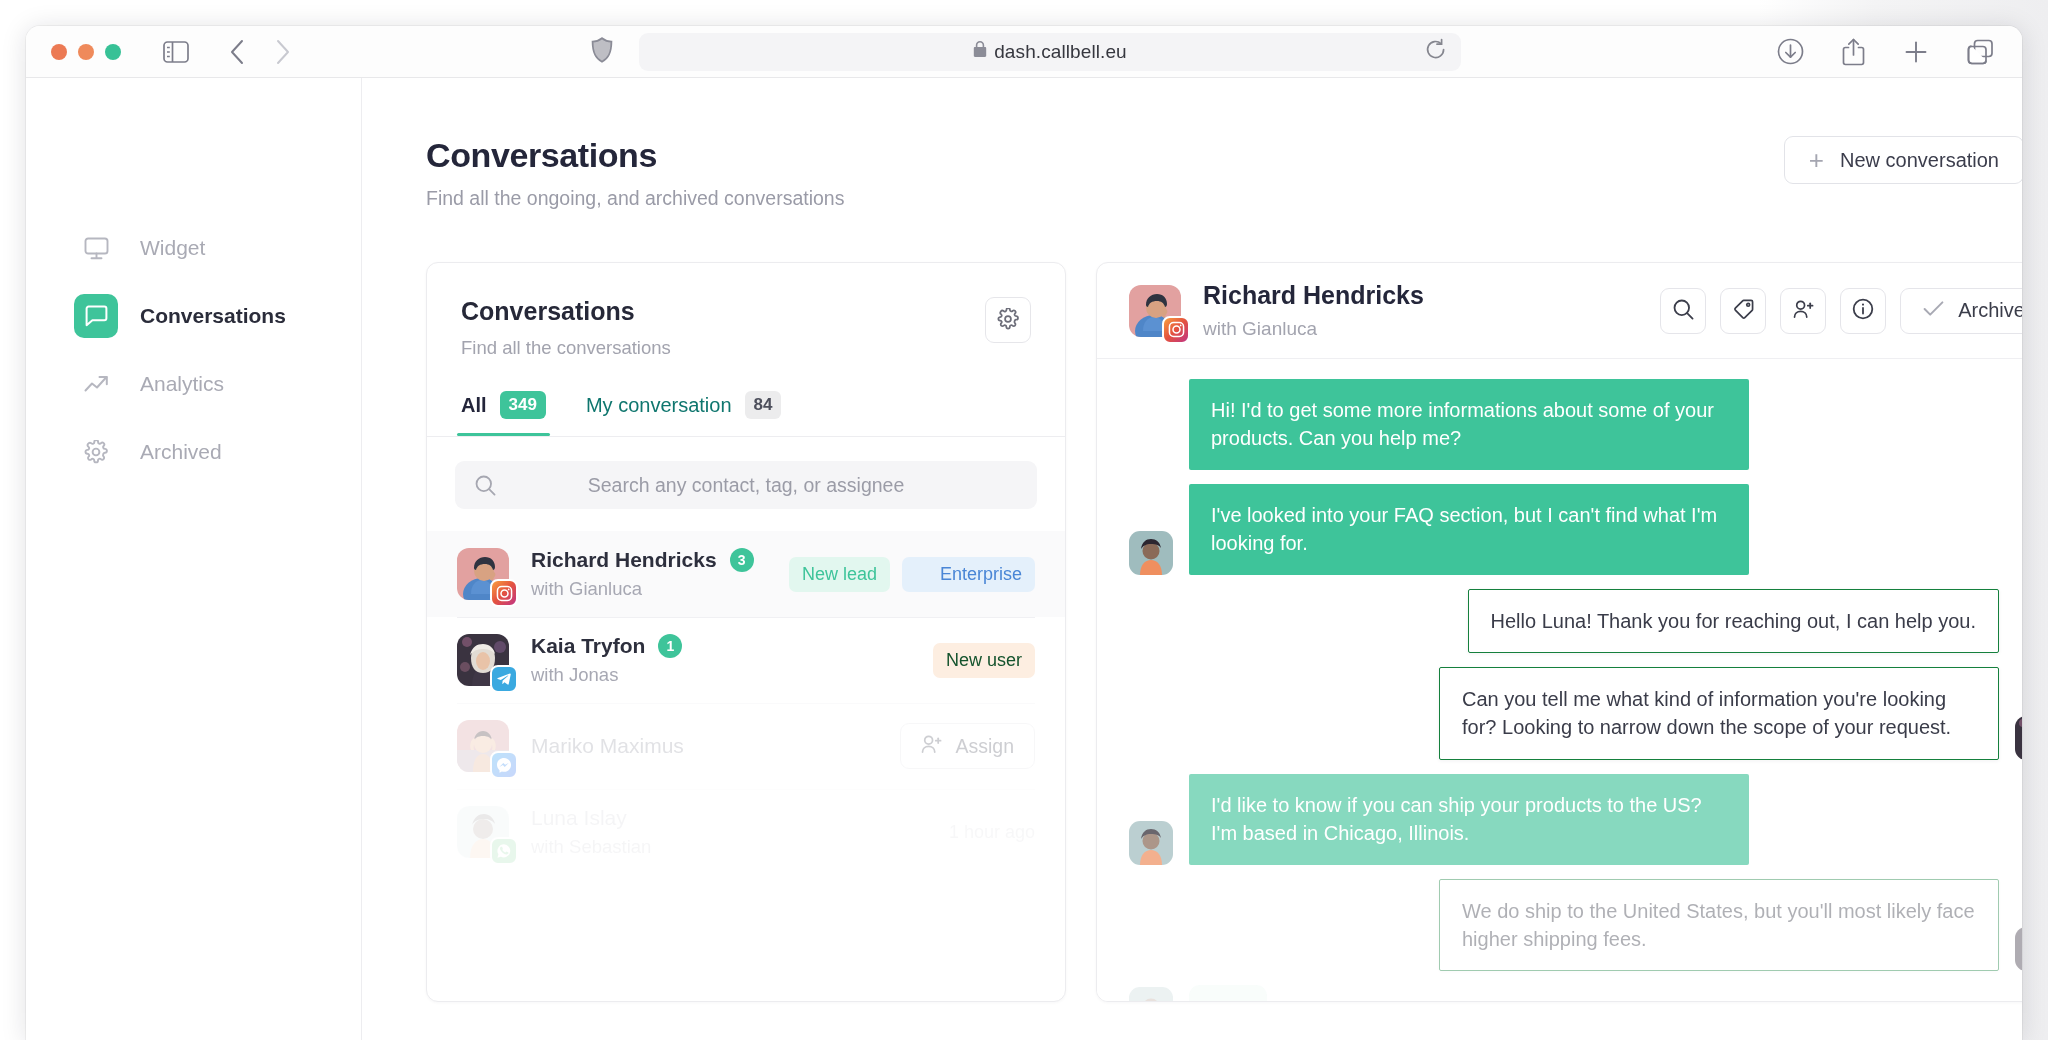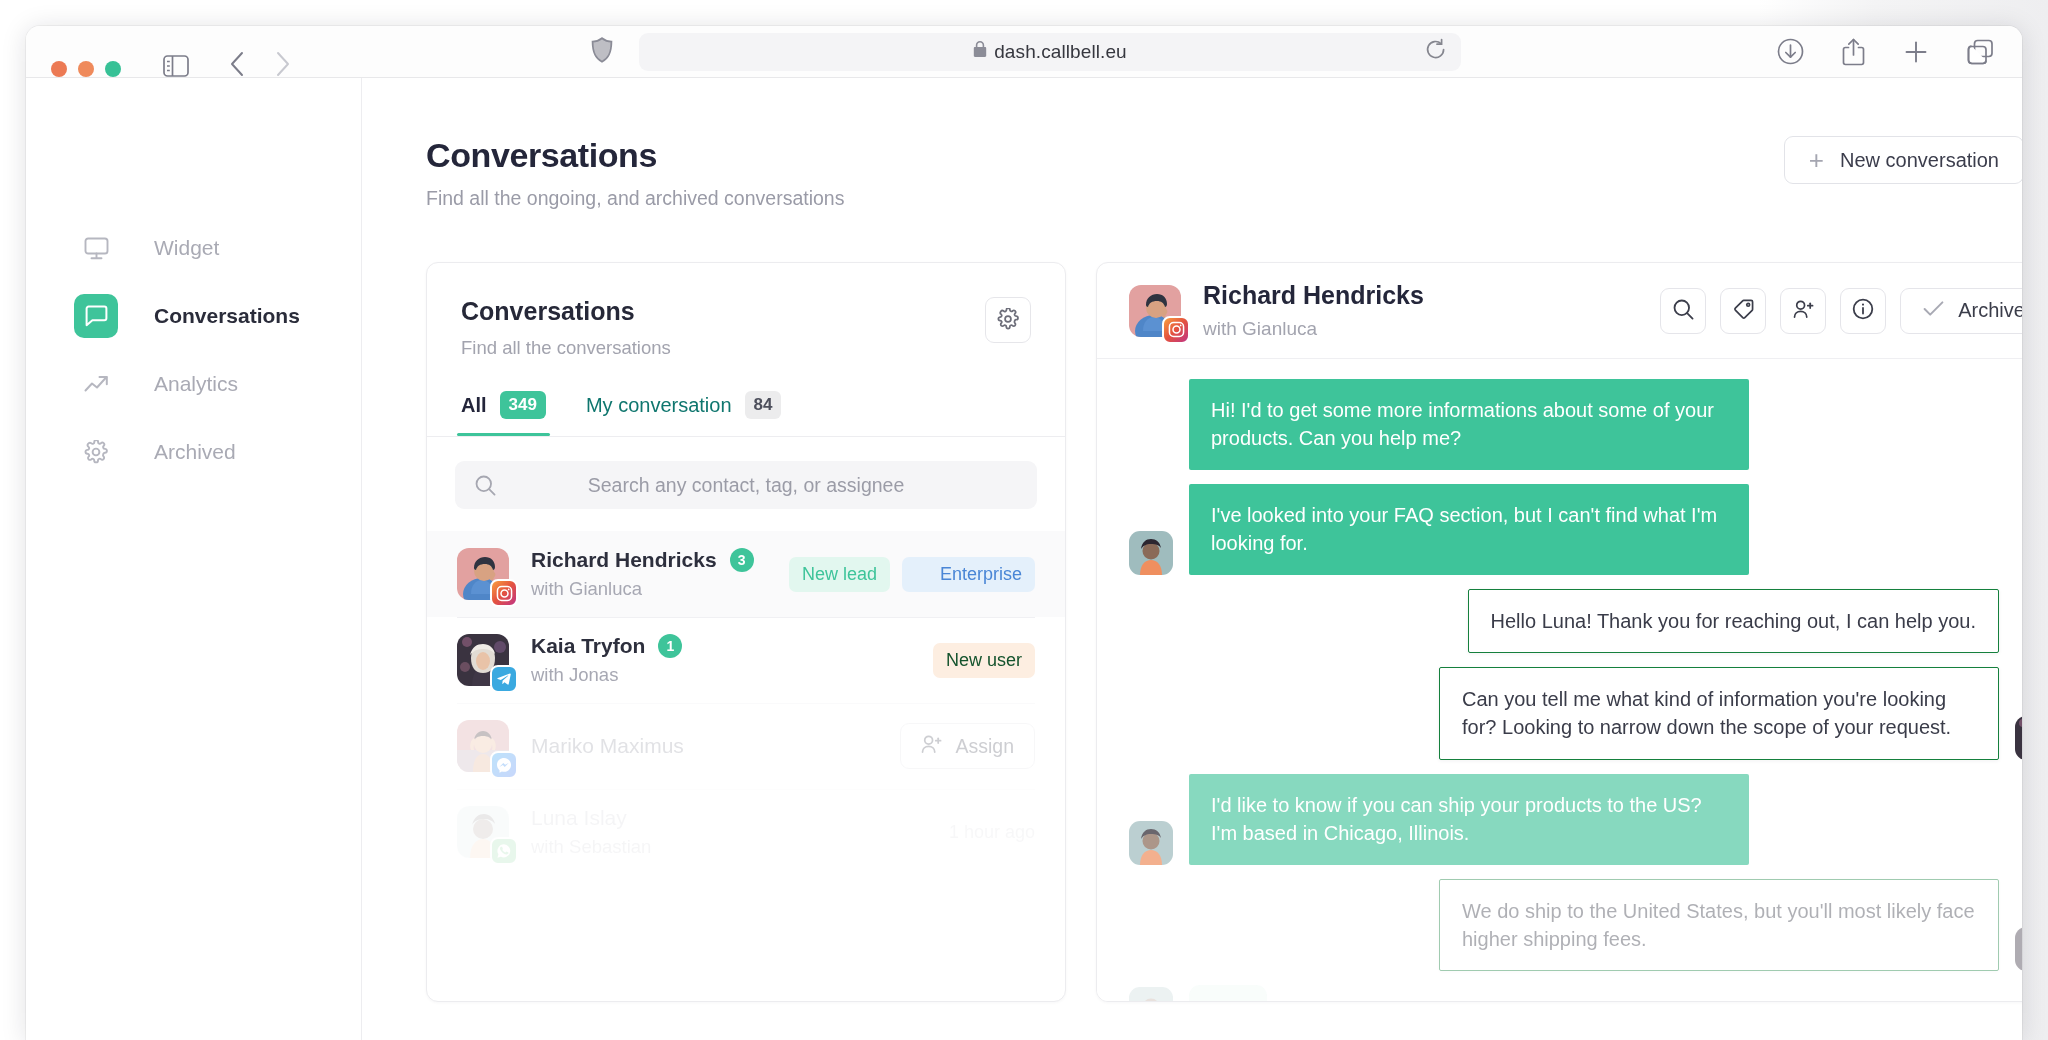--- a/index.html
+++ b/index.html
@@ -28,21 +28,21 @@
     background: #ffffff;
     border-radius: 14px 14px 0 0;
     box-shadow: 0 2px 26px rgba(20,20,40,.13), 0 0 0 1px rgba(0,0,0,.045);
     overflow: hidden;
   }
   .titlebar {
     position: relative;
     height: 52px;
     background: #fdfdfd;
     border-bottom: 1px solid #e8e8ea;
-    display: flex; align-items: flex-end;
+    display: flex; align-items: center;
   }
   .traffic { display: flex; gap: 11px; margin-left: 25px; }
   .dot { width: 16px; height: 16px; border-radius: 50%; }
   .dot.red { background: #ec7a54; }
   .dot.yellow { background: #ef8a5b; }
   .dot.green { background: #37c196; }
 
   .tb-icon { color: #7c7d8a; display: flex; align-items: center; justify-content: center; }
   .sidebar-toggle { margin-left: 42px; }
   .nav-arrows { display: flex; gap: 30px; margin-left: 40px; }
@@ -75,21 +75,21 @@
   }
   .brand { display: flex; align-items: center; gap: 18px; padding-left: 38px; }
   .brand-mark {
     width: 40px; height: 40px; border-radius: 10px; background: #3ec49a;
     display: flex; align-items: center; justify-content: center;
   }
   .brand-name { font-size: 30px; color: #3ec49a; font-weight: 400; letter-spacing: -0.2px; }
 
   .nav { margin-top: 104px; }
   .nav-item {
-    display: flex; align-items: center; gap: 36px;
+    display: flex; align-items: center; gap: 22px;
     height: 56px; padding-left: 48px; margin-bottom: 12px;
     cursor: pointer;
   }
   .nav-ico {
     width: 44px; height: 44px; border-radius: 10px;
     display: flex; align-items: center; justify-content: center;
     color: #b6b7c0; flex: 0 0 44px;
   }
   .nav-item.active .nav-ico { background: #3ec49a; color: #ffffff; }
   .nav-label { font-size: 21px; color: #a9aab4; }

